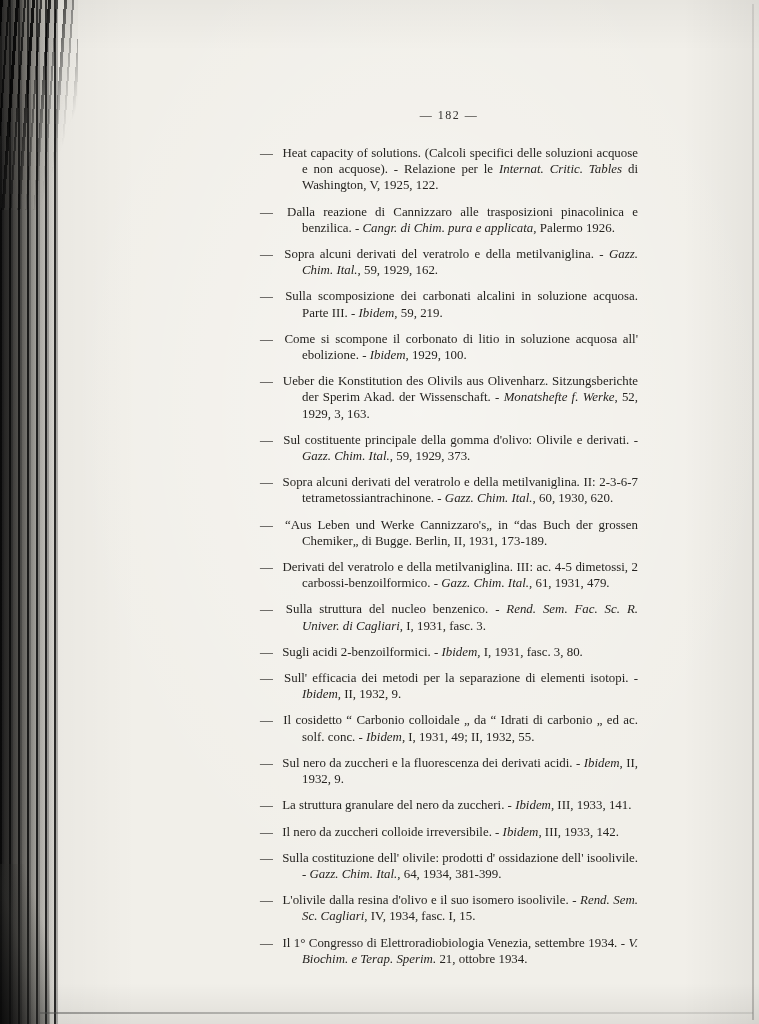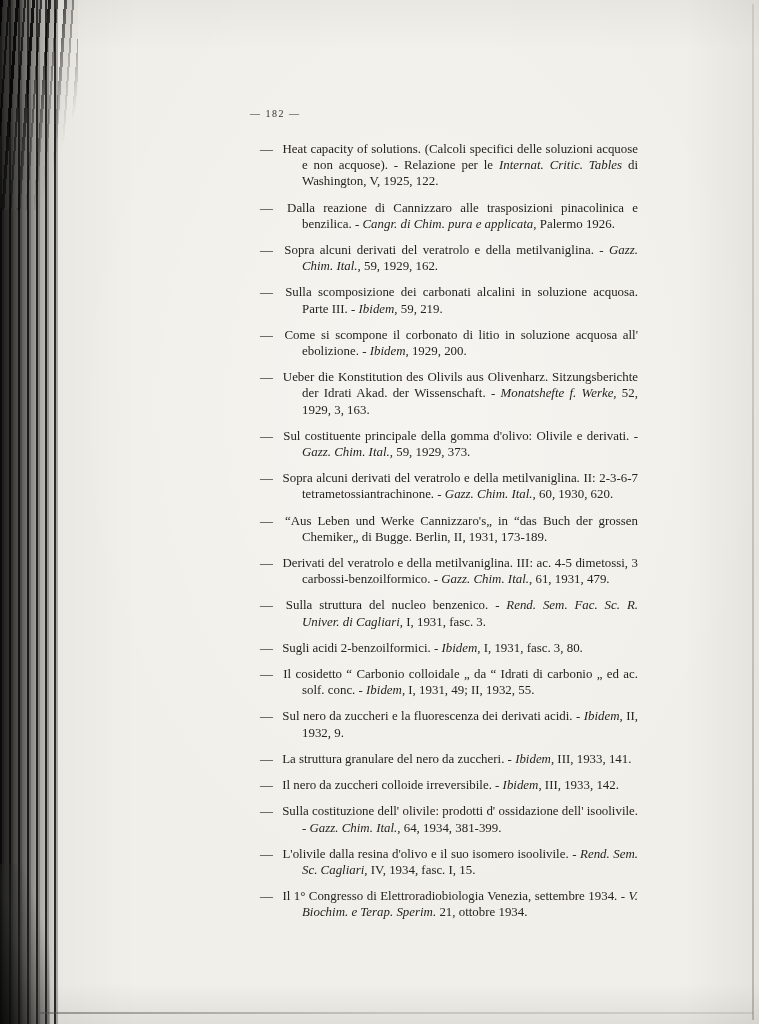--- a/index.html
+++ b/index.html
@@ -73,21 +73,22 @@
   }
 
   .text-block {
     position: absolute;
     left: 250px;
     top: 108px;
     width: 398px;
     color: #262421;
   }
   .page-number {
-    font-size: 10px;
+    text-align: center;
+    font-size: 12px;
     letter-spacing: 1.5px;
     color: #33312e;
     margin: 0 0 22px 0;
   }
   .bib-list {
     font-size: 12.9px;
     line-height: 16.2px;
     text-align: justify;
   }
   .entry {
@@ -114,28 +115,29 @@
   <div class="bottom-edge-line"></div>
   <div class="right-edge-line"></div>
 
   <div class="text-block">
     <p class="page-number">— 182 —</p>
     <div class="bib-list">
         <p class="entry"><span class="dash">— </span><span>Heat capacity of solutions. (Calcoli specifici delle soluzioni acquose e non acquose). - Relazione per le </span><span class="it">Internat. Critic. Tables</span><span> di Washington, V, 1925, 122.</span></p>
         <p class="entry"><span class="dash">— </span><span>Dalla reazione di Cannizzaro alle trasposizioni pinacolinica e benzilica. - </span><span class="it">Cangr. di Chim. pura e applicata</span><span>, Palermo 1926.</span></p>
         <p class="entry"><span class="dash">— </span><span>Sopra alcuni derivati del veratrolo e della metilvaniglina. - </span><span class="it">Gazz. Chim. Ital.</span><span>, 59, 1929, 162.</span></p>
         <p class="entry"><span class="dash">— </span><span>Sulla scomposizione dei carbonati alcalini in soluzione acquosa. Parte III. - </span><span class="it">Ibidem</span><span>, 59, 219.</span></p>
-        <p class="entry"><span class="dash">— </span><span>Come si scompone il corbonato di litio in soluzione acquosa all' ebolizione. - </span><span class="it">Ibidem</span><span>, 1929, 200.</span></p>
-        <p class="entry"><span class="dash">— </span><span>Ueber die Konstitution des Olivils aus Olivenharz. Sitzungsberichte der Idrati Akad. der Wissenschaft. - </span><span class="it">Monatshefte f. Werke</span><span>, 52, 1929, 3, 163.</span></p>
+        <p class="entry"><span class="dash">— </span><span>Come si scompone il corbonato di litio in soluzione acquosa all' ebolizione. - </span><span class="it">Ibidem</span><span>, 1929, 100.</span></p>
+        <p class="entry"><span class="dash">— </span><span>Ueber die Konstitution des Olivils aus Olivenharz. Sitzungsberichte der Sperim Akad. der Wissenschaft. - </span><span class="it">Monatshefte f. Werke</span><span>, 52, 1929, 3, 163.</span></p>
         <p class="entry"><span class="dash">— </span><span>Sul costituente principale della gomma d'olivo: Olivile e derivati. - </span><span class="it">Gazz. Chim. Ital.</span><span>, 59, 1929, 373.</span></p>
         <p class="entry"><span class="dash">— </span><span>Sopra alcuni derivati del veratrolo e della metilvaniglina. II: 2-3-6-7 tetrametossiantrachinone. - </span><span class="it">Gazz. Chim. Ital.</span><span>, 60, 1930, 620.</span></p>
         <p class="entry"><span class="dash">— </span><span>“Aus Leben und Werke Cannizzaro's„ in “das Buch der grossen Chemiker„ di Bugge. Berlin, II, 1931, 173-189.</span></p>
-        <p class="entry"><span class="dash">— </span><span>Derivati del veratrolo e della metilvaniglina. III: ac. 4-5 dimetossi, 3 carbossi-benzoilformico. - </span><span class="it">Gazz. Chim. Ital.</span><span>, 61, 1931, 479.</span></p>
+        <p class="entry"><span class="dash">— </span><span>Derivati del veratrolo e della metilvaniglina. III: ac. 4-5 dimetossi, 2 carbossi-benzoilformico. - </span><span class="it">Gazz. Chim. Ital.</span><span>, 61, 1931, 479.</span></p>
         <p class="entry"><span class="dash">— </span><span>Sulla struttura del nucleo benzenico. - </span><span class="it">Rend. Sem. Fac. Sc. R. Univer. di Cagliari</span><span>, I, 1931, fasc. 3.</span></p>
         <p class="entry"><span class="dash">— </span><span>Sugli acidi 2-benzoilformici. - </span><span class="it">Ibidem</span><span>, I, 1931, fasc. 3, 80.</span></p>
+        <p class="entry"><span class="dash">— </span><span>Sull' efficacia dei metodi per la separazione di elementi isotopi. - </span><span class="it">Ibidem</span><span>, II, 1932, 9.</span></p>
         <p class="entry"><span class="dash">— </span><span>Il cosidetto “ Carbonio colloidale „ da “ Idrati di carbonio „ ed ac. solf. conc. - </span><span class="it">Ibidem</span><span>, I, 1931, 49; II, 1932, 55.</span></p>
         <p class="entry"><span class="dash">— </span><span>Sul nero da zuccheri e la fluorescenza dei derivati acidi. - </span><span class="it">Ibidem</span><span>, II, 1932, 9.</span></p>
         <p class="entry"><span class="dash">— </span><span>La struttura granulare del nero da zuccheri. - </span><span class="it">Ibidem</span><span>, III, 1933, 141.</span></p>
         <p class="entry"><span class="dash">— </span><span>Il nero da zuccheri colloide irreversibile. - </span><span class="it">Ibidem</span><span>, III, 1933, 142.</span></p>
         <p class="entry"><span class="dash">— </span><span>Sulla costituzione dell' olivile: prodotti d' ossidazione dell' isoolivile. - </span><span class="it">Gazz. Chim. Ital.</span><span>, 64, 1934, 381-399.</span></p>
         <p class="entry"><span class="dash">— </span><span>L'olivile dalla resina d'olivo e il suo isomero isoolivile. - </span><span class="it">Rend. Sem. Sc. Cagliari</span><span>, IV, 1934, fasc. I, 15.</span></p>
         <p class="entry"><span class="dash">— </span><span>Il 1° Congresso di Elettroradiobiologia Venezia, settembre 1934. - </span><span class="it">V. Biochim. e Terap. Sperim.</span><span> 21, ottobre 1934.</span></p>
       </div>
   </div>
 </div>

